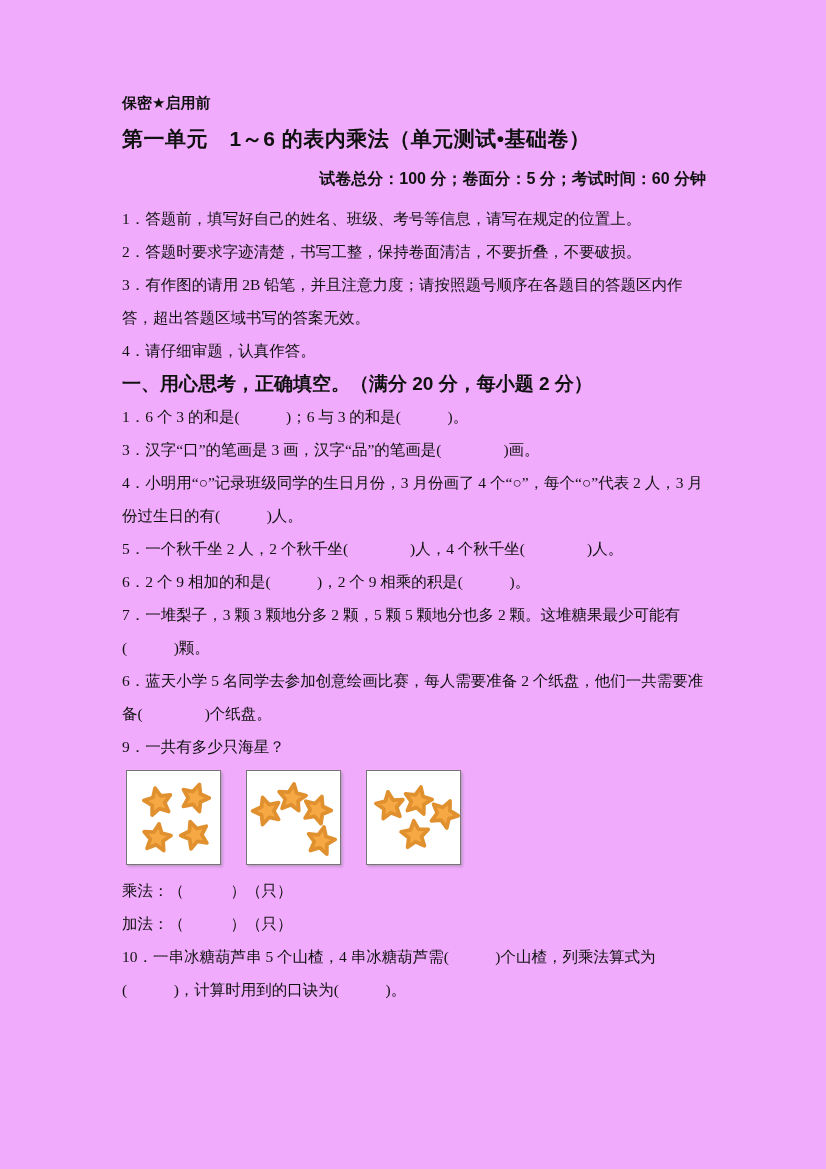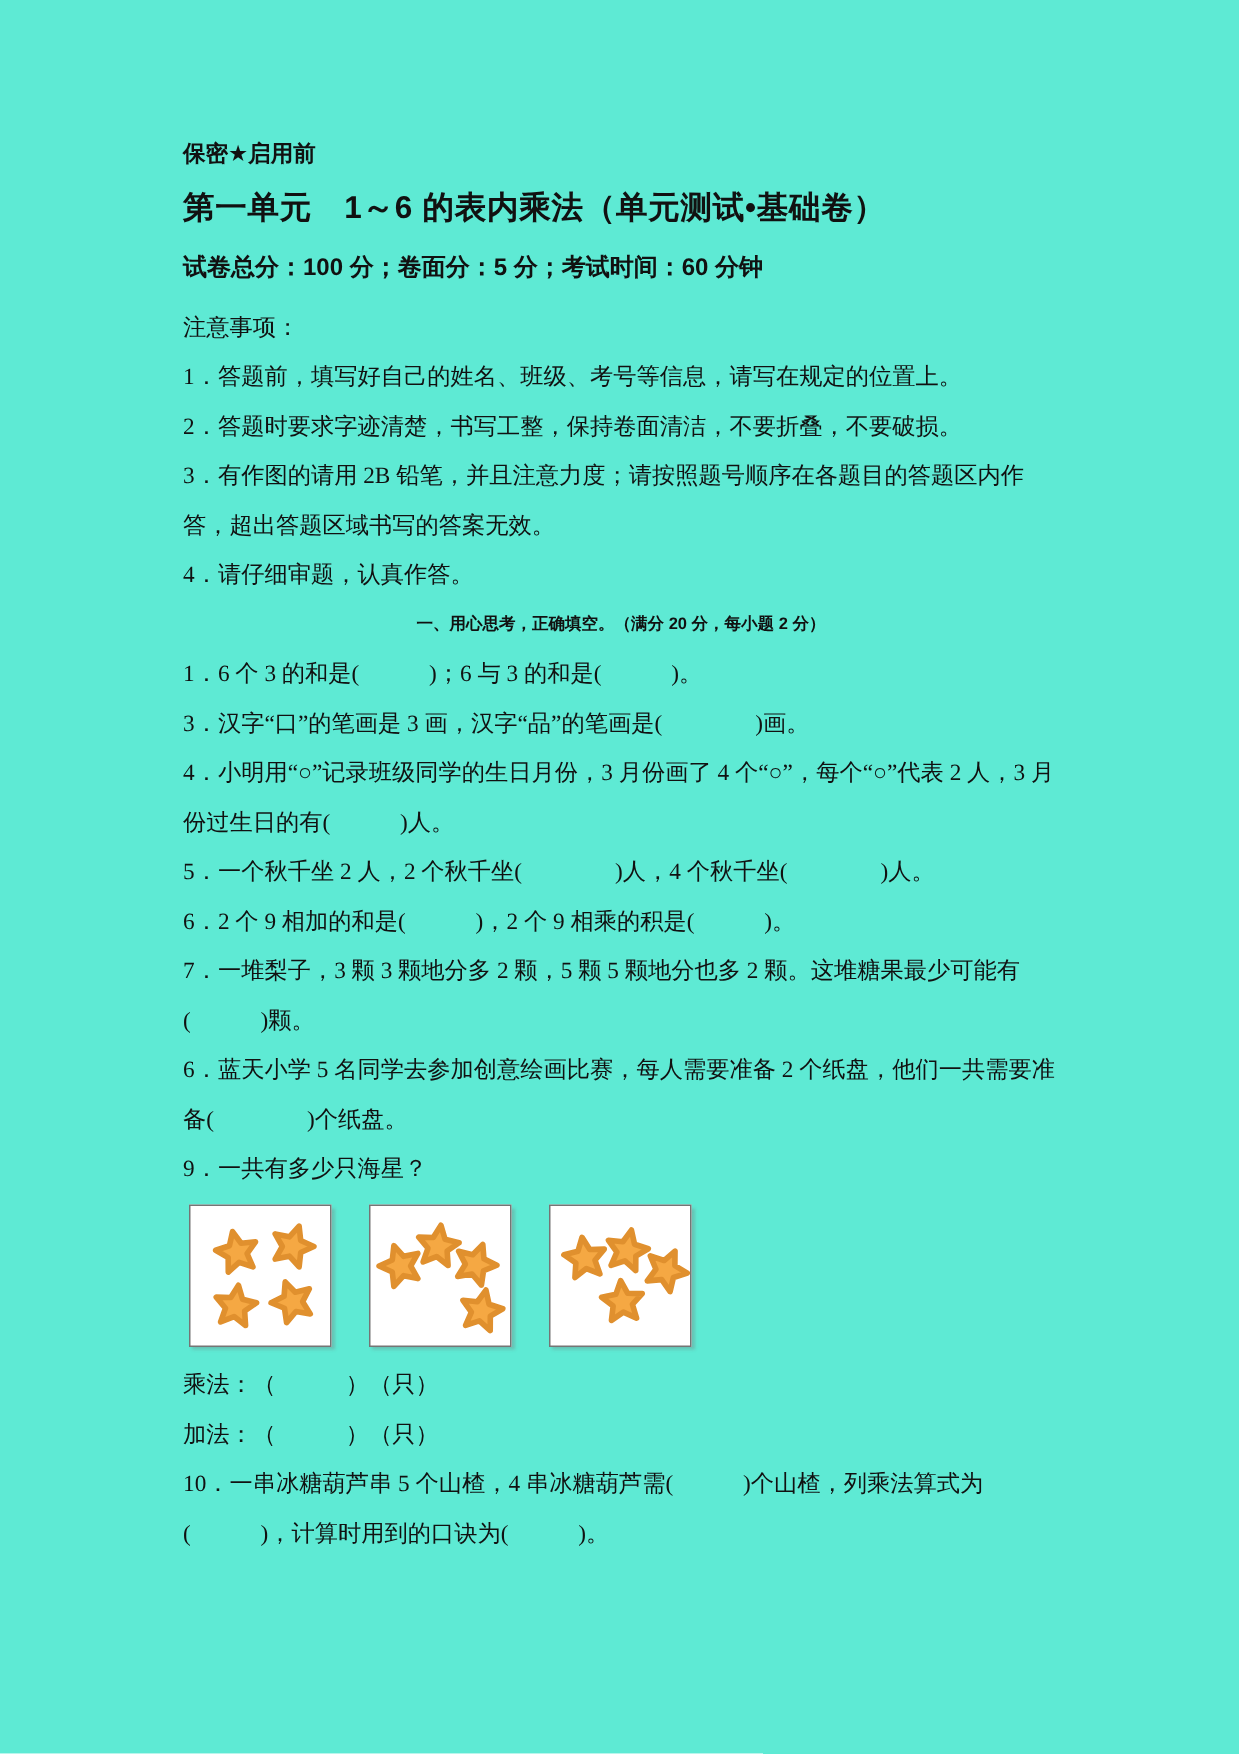--- a/index.html
+++ b/index.html
@@ -1,48 +1,48 @@
 <!DOCTYPE html>
 <html><head>
 <meta charset="utf-8">
 <style>
   html,body { margin:0; padding:0; background:#ffffff; }
   .page {
     position:relative;
     width:826px; height:1169px;
     margin:0 auto;
-    background:#5eead4;
+    background:#f0abfc;
     box-sizing:border-box;
     padding:93px 120px 0 122px;
     color:#111111;
     font-family:"Liberation Serif","DejaVu Serif",serif;
     overflow:hidden;
   }
   .classification {
     font-family:"Liberation Sans","DejaVu Sans",sans-serif;
     font-weight:bold; font-size:15px; line-height:20px;
   }
   .title {
     margin:11px 0 0 0;
     text-align:left;
     font-family:"Liberation Sans","DejaVu Sans",sans-serif;
     font-weight:bold; font-size:21px; line-height:30px;
     letter-spacing:0.5px;
   }
   .subtitle {
     margin-top:13px;
-    text-align:left;
+    text-align:right;
     font-family:"Liberation Sans","DejaVu Sans",sans-serif;
     font-weight:bold; font-size:16px; line-height:24px;
   }
   .body { margin-top:11px; font-size:15.5px; }
   .body p { margin:0; line-height:33px; }
   .section-heading {
     font-family:"Liberation Sans","DejaVu Sans",sans-serif;
-    font-weight:bold; font-size:11px;text-align:center;
+    font-weight:bold; font-size:19px;
   }
   .boxes { display:flex; gap:25px; margin:7px 0 9px 4px; }
   .sbox {
     position:relative;
     width:95px; height:95px;
     background:#ffffff;
     border:1px solid #757575;
     box-shadow:2px 2px 2px rgba(120,120,120,0.35);
     box-sizing:border-box;
   }
@@ -54,21 +54,20 @@
 <div class="page">
 
   <div class="classification">保密★启用前</div>
 
   <h1 class="title">第一单元　1～6 的表内乘法（单元测试•基础卷）</h1>
 
   <div class="subtitle">试卷总分：100 分；卷面分：5 分；考试时间：60 分钟</div>
 
   <div class="body">
 
-    <p>注意事项：</p>
     <p>1．答题前，填写好自己的姓名、班级、考号等信息，请写在规定的位置上。</p>
     <p>2．答题时要求字迹清楚，书写工整，保持卷面清洁，不要折叠，不要破损。</p>
     <p>3．有作图的请用 2B 铅笔，并且注意力度；请按照题号顺序在各题目的答题区内作答，超出答题区域书写的答案无效。</p>
     <p>4．请仔细审题，认真作答。</p>
 
     <p class="section-heading">一、用心思考，正确填空。（满分 20 分，每小题 2 分）</p>
 
     <p>1．6 个 3 的和是(　　　)；6 与 3 的和是(　　　)。</p>
     <p>3．汉字“口”的笔画是 3 画，汉字“品”的笔画是(　　　　)画。</p>
     <p>4．小明用“○”记录班级同学的生日月份，3 月份画了 4 个“○”，每个“○”代表 2 人，3 月份过生日的有(　　　)人。</p>

